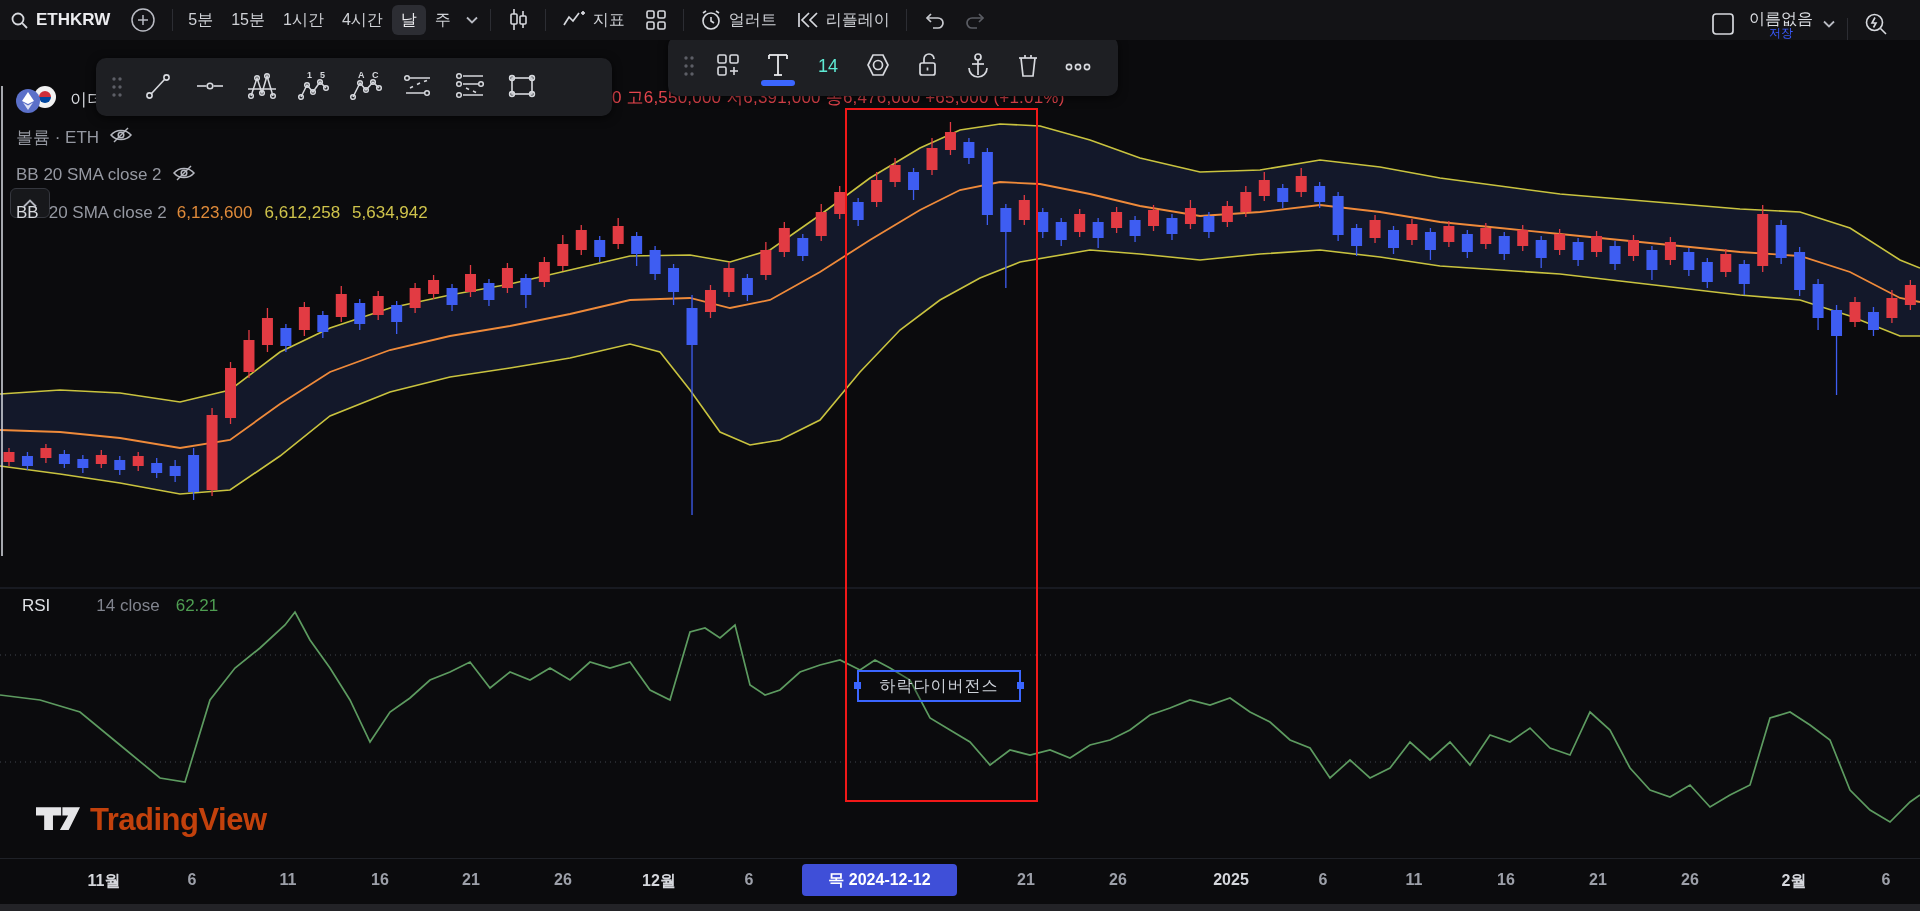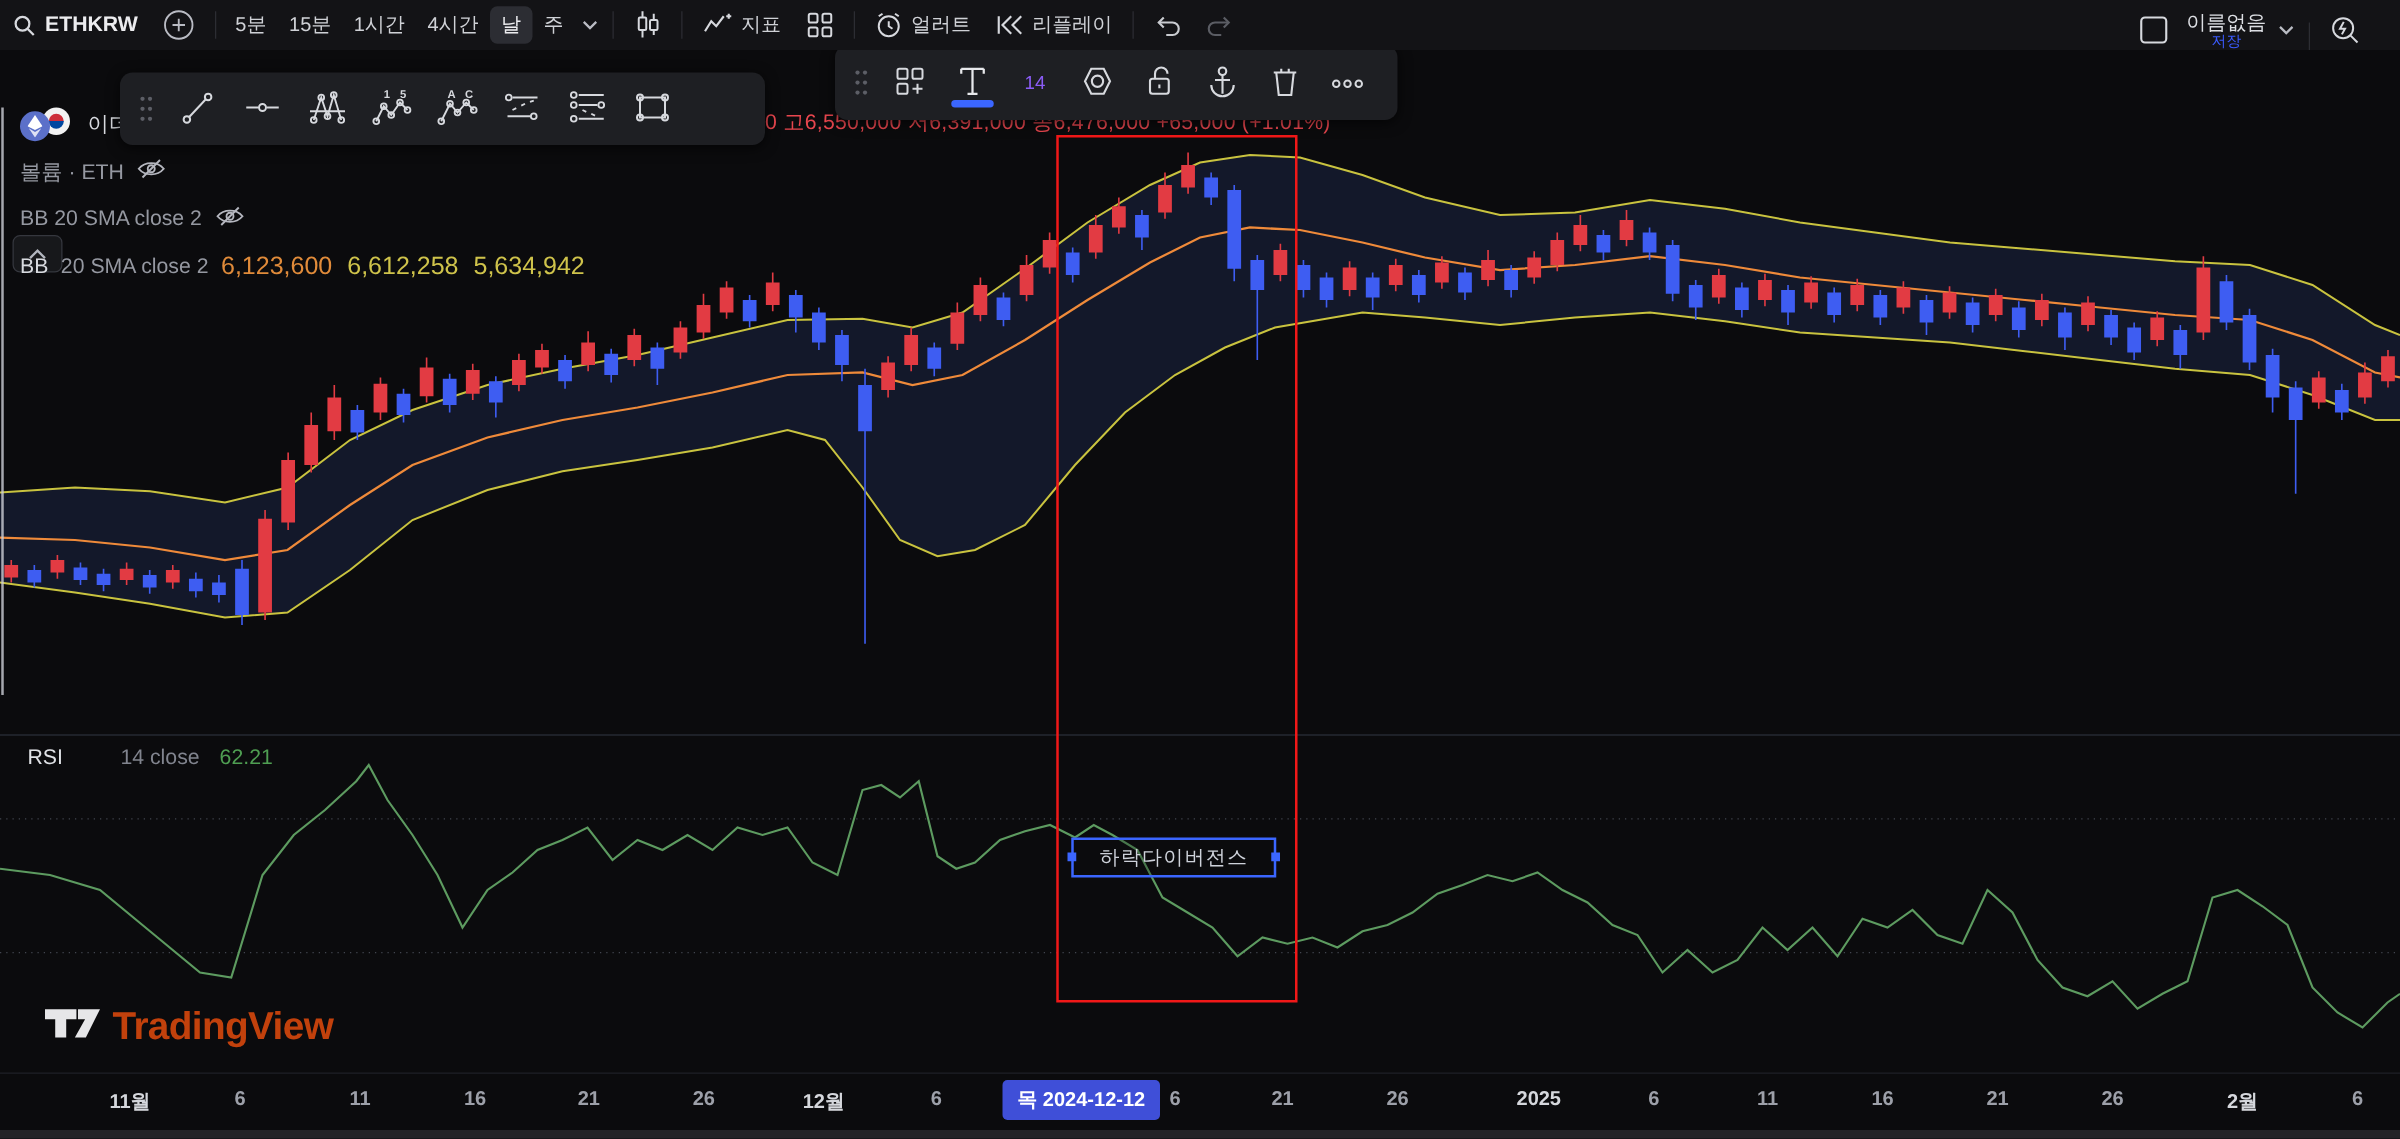--- a/index.html
+++ b/index.html
@@ -25,36 +25,36 @@
   .name-block .sv { font-size:12px; color:var(--save-blue,#3b5bff); }
 
   
   .float-bar { position:absolute; background:#1e1f23; border-radius:10px; display:flex; align-items:center;
     box-shadow:0 2px 10px rgba(0,0,0,.65); z-index:20; }
   .draw-bar { left:96px; top:58px; width:516px; height:58px; padding:0 8px; gap:4px; }
   .text-bar { left:668px; top:36px; width:450px; height:60px; padding:0 8px; gap:2px; }
   .tool { width:48px; height:46px; display:flex; flex-direction:column; align-items:center; justify-content:center;
     background:transparent; border:none; border-radius:8px; cursor:pointer; color:#d7d9de; position:relative; }
   .tool.handle { width:26px; cursor:grab; }
-  .fontsize { font-size:15px; color:#8b5cf6; }
+  .fontsize { font-size:18px; color:#5eead4; }
   .t-underline { position:absolute; bottom:3px; left:7px; width:34px; height:6px; border-radius:3px;
     background:var(--annotation-blue,#3b66ff); }
 
   
   .legend { position:absolute; left:16px; top:84px; z-index:5; }
   .lrow { display:flex; align-items:center; gap:10px; height:30px; margin-bottom:8px; font-size:17px; color:#9598a1; }
   .lrow .white { color:#d8dadf; }
   .sym-icons { position:relative; width:44px; height:26px; }
   .flag-circle { position:absolute; left:18px; top:0; width:22px; height:22px; border-radius:50%; background:#f2f2f2;
     overflow:hidden; }
   .flag-circle .tg { position:absolute; left:5px; top:5px; width:12px; height:12px; border-radius:50%;
     background:linear-gradient(180deg,#cd2e3a 50%,#0047a0 50%); }
   .eth-circle { position:absolute; left:0; top:3px; width:24px; height:24px; border-radius:50%; background:#5b70c9;
     display:flex; align-items:center; justify-content:center; }
-  .bbvals { display:flex; gap:12px; font-size:20px; }
+  .bbvals { display:flex; gap:12px; font-size:17px; }
   .v-orange { color:var(--value-orange,#e08b3a); }
   .v-yellow { color:var(--value-yellow,#cfc34b); }
   .collapse-btn { position:absolute; left:10px; top:188px; width:40px; height:30px; border-radius:6px;
     background:#17181b; border:1px solid #35373e; color:#b2b5be; display:flex; align-items:center; justify-content:center;
     cursor:pointer; }
 
   .ohlc { position:absolute; left:612px; top:86px; z-index:4; font-size:17px; letter-spacing:.2px;
     color:var(--ohlc-red,#e8464e); white-space:nowrap; }
 
   
@@ -74,21 +74,21 @@
   .div-label .hdl.l { left:-5px; } .div-label .hdl.r { right:-5px; }
 
   
   .watermark { position:absolute; left:36px; top:800px; z-index:5; display:flex; align-items:center; gap:10px; }
   .wm-text { font-size:31px; font-weight:800; color:#c2410c; letter-spacing:-.5px; }
 
   
   .time-axis { position:absolute; left:0; top:858px; width:1920px; height:46px; z-index:3; border-top:1px solid #1f2127; }
   .axlbl { position:absolute; top:12px; transform:translateX(-50%); font-size:16px; font-weight:700; color:#9da0a9; }
   .axlbl.bold { color:#d5d7dc; }
-  .axis-badge { position:absolute; left:802px; top:5px; width:126px; height:32px; border-radius:4px;
+  .axis-badge { position:absolute; left:802px; top:5px; width:155px; height:32px; border-radius:4px;
     background:var(--badge-bg,#3f4fd8); color:#fff; font-size:16px; font-weight:700;
     display:flex; align-items:center; justify-content:center; z-index:4; }
   .bottom-strip { position:absolute; left:0; top:904px; width:1920px; height:7px; background:#232327; }
 
   svg.chart { position:absolute; left:0; top:0; z-index:1; }
 </style>
 </head>
 <body>
 
 <div class="stage">

